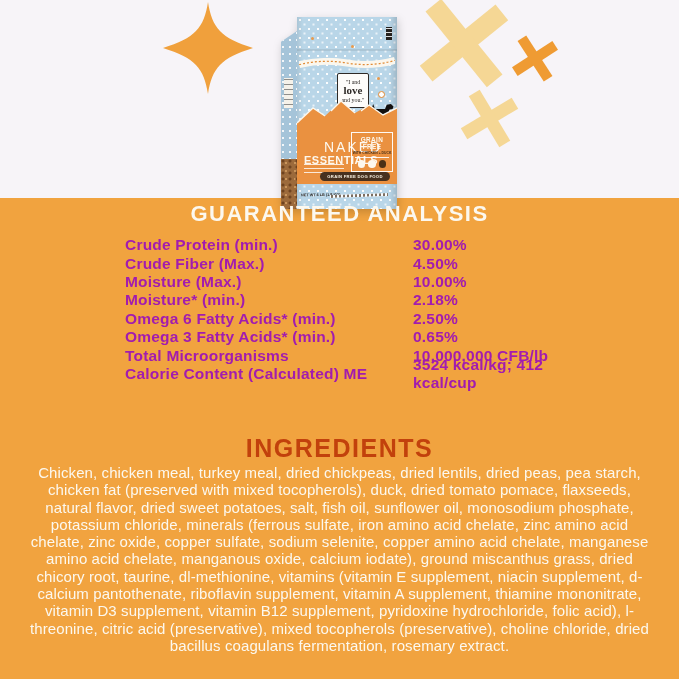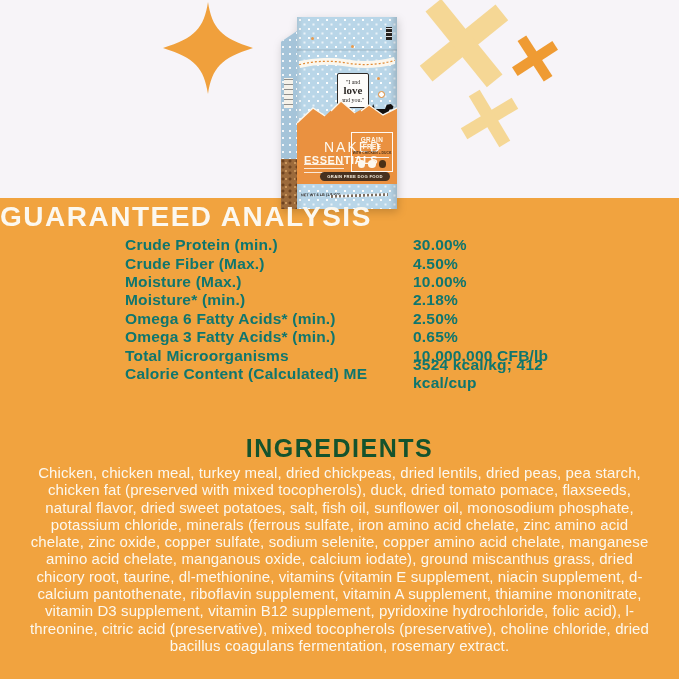--- a/index.html
+++ b/index.html
@@ -93,32 +93,32 @@
   .kibble{
     position:absolute;left:0;top:142px;width:16px;height:50px;background-color:#9C6A3B;
     background-image:
       radial-gradient(circle at 2px 2px, #6f431f 1.4px, transparent 1.7px),
       radial-gradient(circle at 5px 4px, #C9955C 1.2px, transparent 1.5px);
     background-size:7px 6px,9px 8px;
   }
 
   
   .ga-title{
-    position:absolute;left:0;top:201px;width:679px;
-    color:#FCF8EF;font-size:28px;font-weight:bold;letter-spacing:1.5px;
-  }
-  .ga-table{position:absolute;left:125px;top:236px;width:470px;color:#0f766e;}
+    position:absolute;left:0;top:201px;width:679px;text-align:center;
+    color:#FCF8EF;font-size:22px;font-weight:bold;letter-spacing:1.5px;
+  }
+  .ga-table{position:absolute;left:125px;top:236px;width:470px;color:#a21caf;}
   .ga-row{display:flex;height:18.4px;align-items:center;font-size:15.5px;font-weight:600;letter-spacing:.2px;}
   .ga-label{width:288px;flex:0 0 288px;}
   .ga-value{flex:1;}
 
   
   .ing-title{
     position:absolute;left:0;top:434px;width:679px;text-align:center;
-    color:#14532d;font-size:25px;font-weight:bold;letter-spacing:1.5px;
+    color:#c2410c;font-size:25px;font-weight:bold;letter-spacing:1.5px;
   }
   .ing-text{
     position:absolute;left:27px;top:464px;width:625px;text-align:center;
     color:#FCF8EF;font-size:15px;line-height:17.3px;letter-spacing:.1px;
   }
 </style>
 </head>
 <body>
 
 <div class="canvas">

